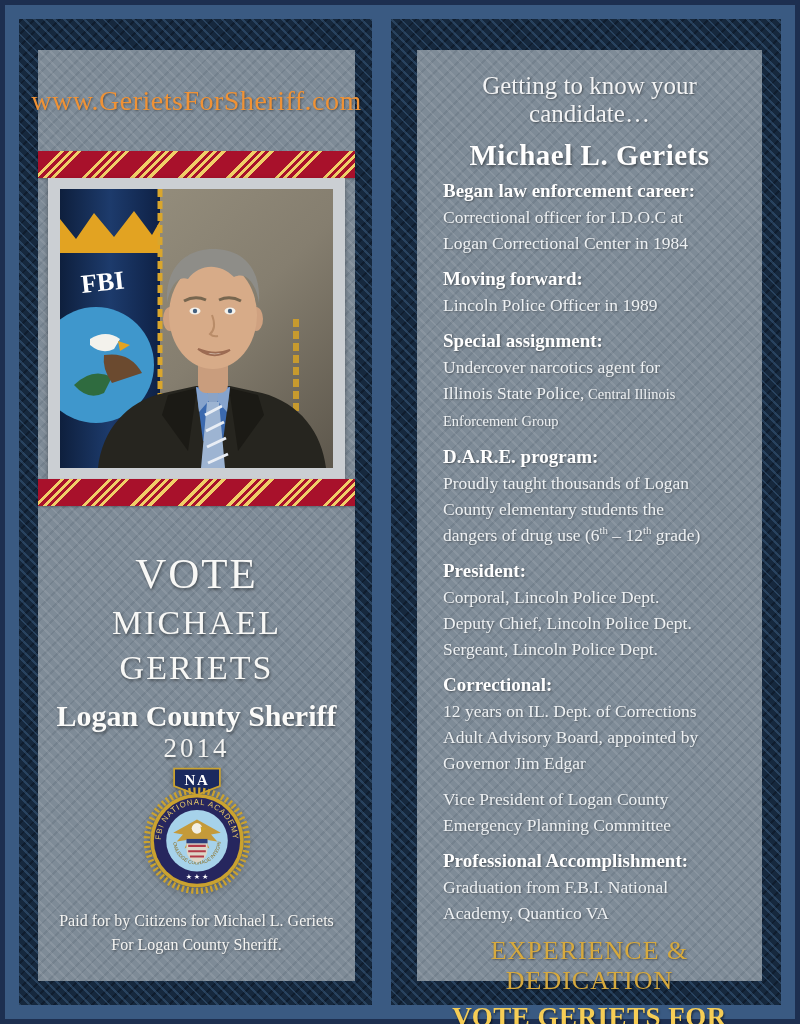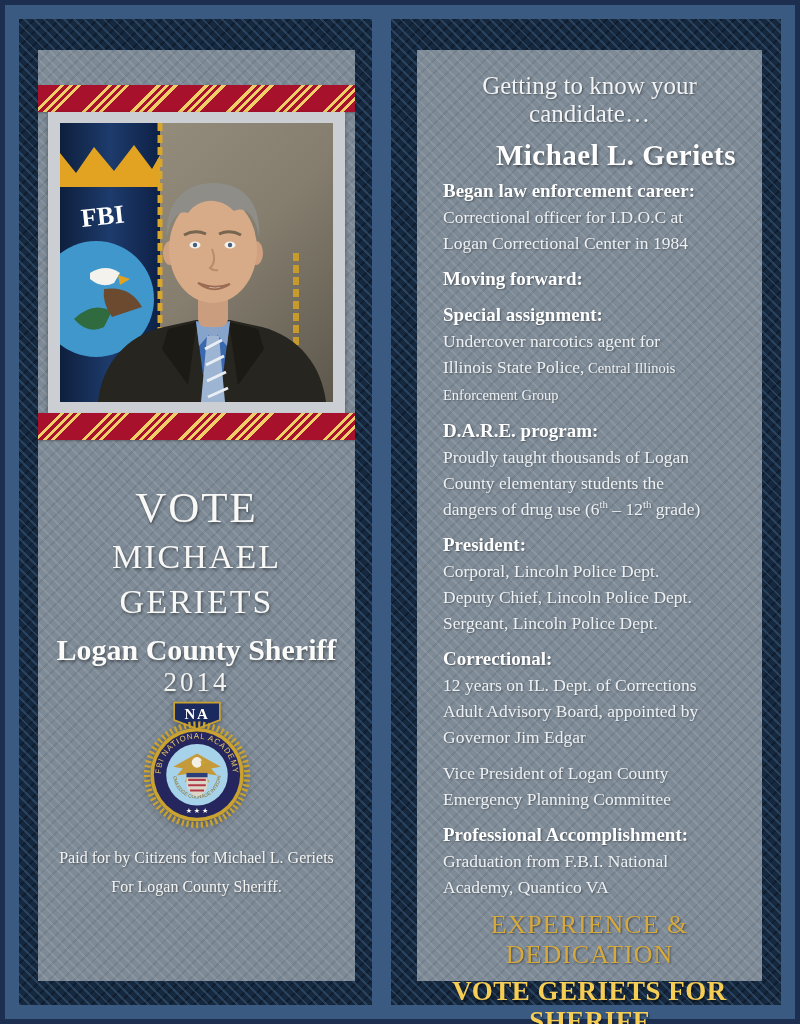--- a/index.html
+++ b/index.html
@@ -41,27 +41,27 @@
   .photo-mat svg{display:block;width:100%;height:100%;}
 
   .vote-line{color:#f8f8f6;text-shadow:1px 2px 3px rgba(0,0,0,.45);letter-spacing:2px;}
   .vote-1{margin-top:42px;font-size:43px;line-height:52px;}
   .vote-2,.vote-3,.vote-4{font-size:34px;line-height:45px;}
   .office{margin-top:9px;font-size:30px;line-height:34px;font-weight:bold;color:#fbfbf9;
           text-shadow:1px 2px 3px rgba(0,0,0,.45);}
   .year{font-size:27px;line-height:30px;color:#f3f3f1;letter-spacing:3px;
         text-shadow:1px 2px 3px rgba(0,0,0,.45);}
   .seal{margin-top:2px;width:128px;height:132px;filter:drop-shadow(0 2px 3px rgba(0,0,0,.35));}
-  .disclaimer{margin-top:12px;font-size:16px;line-height:29px;color:#f4f4f2;text-align:center;
+  .disclaimer{margin-top:12px;font-size:16px;line-height:24px;color:#f4f4f2;text-align:center;
               white-space:pre-line;text-shadow:1px 1px 2px rgba(0,0,0,.4);}
 
   
   .intro{font-size:25px;line-height:28px;text-align:center;color:#f2f3f4;
          text-shadow:1px 1px 2px rgba(0,0,0,.4);}
-  .cand-name{margin-top:10px;font-size:29px;line-height:34px;font-weight:bold;text-align:right;
+  .cand-name{margin-top:10px;font-size:29px;line-height:34px;font-weight:bold;text-align:center;
              color:#ffffff;letter-spacing:.5px;text-shadow:1px 2px 3px rgba(0,0,0,.45);}
   .sections{margin-top:6px;font-family:Liberation Serif, serif;}
   .sec{margin-bottom:10px;}
   .hdr{font-size:19px;line-height:26px;font-weight:bold;color:#ffffff;
        text-shadow:1px 1px 2px rgba(0,0,0,.4);}
   .bdy{font-size:17.5px;line-height:26px;color:#eef1f3;white-space:pre-line;
        text-shadow:1px 1px 2px rgba(0,0,0,.35);}
   .bdy .small{font-size:14.5px;}
   .bdy .sup{font-size:.62em;vertical-align:super;line-height:0;}
   .bline{font-size:17.5px;line-height:26px;color:#eef1f3;text-shadow:1px 1px 2px rgba(0,0,0,.35);}
@@ -73,20 +73,21 @@
 </style>
 </head>
 <body>
 
 <div class="poster">
  <div class="frame-blue">
   <div class="denim">
    <div class="fold-stripe"></div>
 
    <section class="panel panel-left">
+     <div class="url">www.GerietsForSheriff.com</div>
 
      <div class="band"></div>
 
      <div class="photo-mat">
        <svg viewBox="0 0 273 279" preserveAspectRatio="none">
          <defs>
            <linearGradient id="bgGrad" x1="0" y1="0" x2="1" y2="1">
              <stop offset="0" stop-color="#9a9381"></stop>
                   <stop offset=".55" stop-color="#857e6f"></stop>
                   <stop offset="1" stop-color="#5d574c"></stop>
@@ -186,20 +187,21 @@
      <div class="sections">
 
        <div class="sec">
          <div class="hdr">Began law enforcement career:</div>
          <div class="bdy">Correctional officer for I.D.O.C at
 Logan Correctional Center in 1984</div>
        </div>
 
        <div class="sec">
          <div class="hdr">Moving forward:</div>
+         <div class="bdy">Lincoln Police Officer in 1989</div>
        </div>
 
        <div class="sec">
          <div class="hdr">Special assignment:</div>
          <div class="bdy"><span>Undercover narcotics agent for
 Illinois State Police,</span><span class="small"> Central Illinois
 Enforcement Group</span></div>
        </div>
 
        <div class="sec">

